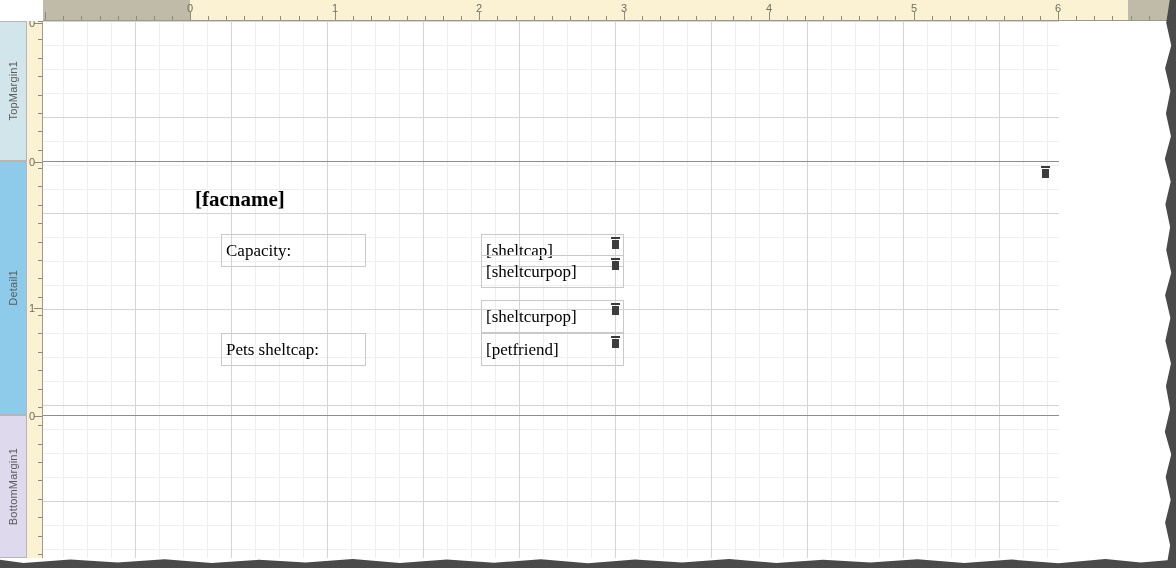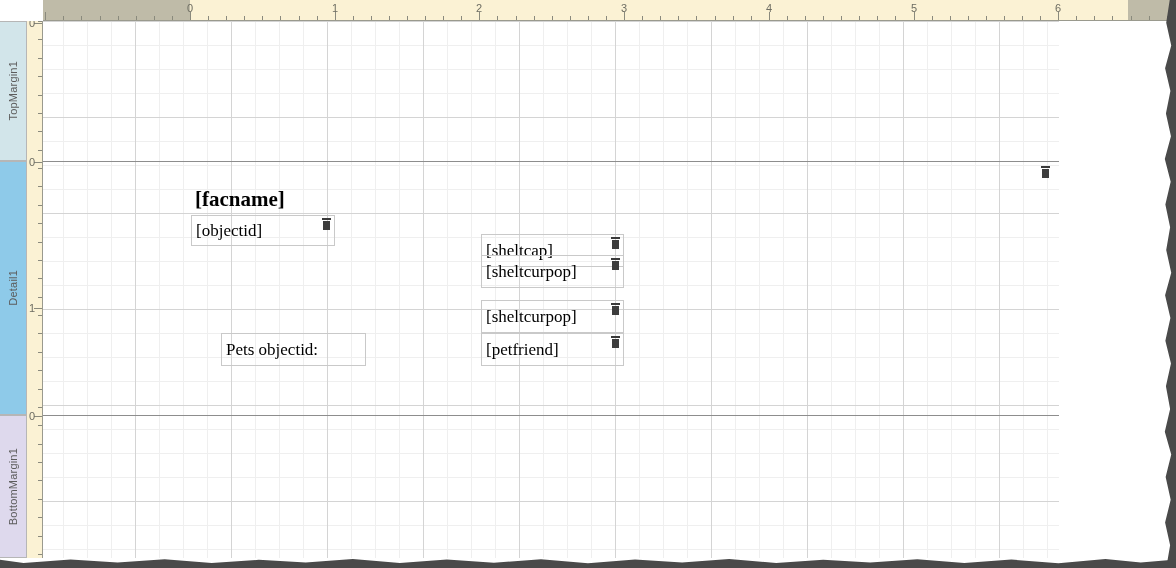--- a/index.html
+++ b/index.html
@@ -386,33 +386,29 @@
   <div class="canvas">
     <div class="coarse-grid"></div>
 
     <div class="band-sep" style="top:140px;"></div>
     <div class="band-sep" style="top:394px;"></div>
 
     <div class="ctl title" style="left:148px; top:165px; width:112px; height:27px;">
       <span class="txt">[facname]</span>
     </div>
 
-    <div class="ctl field boxed" style="left:148px; top:194px; width:144px; height:31px;">
-      <span class="txt">[objectid]</span>
-      <span class="fieldmark">
-        <span class="cap"></span>
-          <span class="body"></span>
-      </span>
-    </div>
-
+
+    <div class="ctl label boxed" style="left:178px; top:213px; width:145px; height:33px;">
+      <span class="txt">Capacity:</span>
+    </div>
 
 
 
     <div class="ctl label boxed" style="left:178px; top:312px; width:145px; height:33px;">
-      <span class="txt">Pets objectid:</span>
+      <span class="txt">Pets sheltcap:</span>
     </div>
 
     <div class="ctl field boxed" style="left:438px; top:213px; width:143px; height:33px;">
       <span class="txt">[sheltcap]</span>
       <span class="fieldmark">
         <span class="cap"></span>
           <span class="body"></span>
       </span>
     </div>
 

